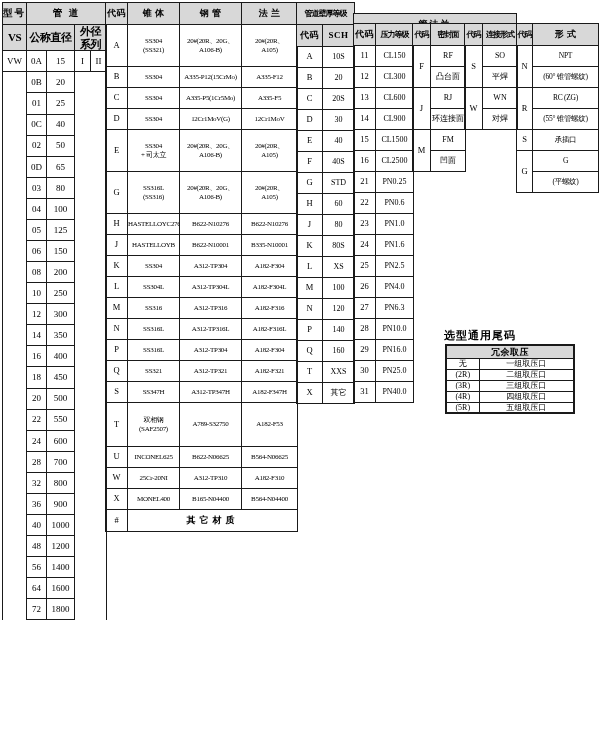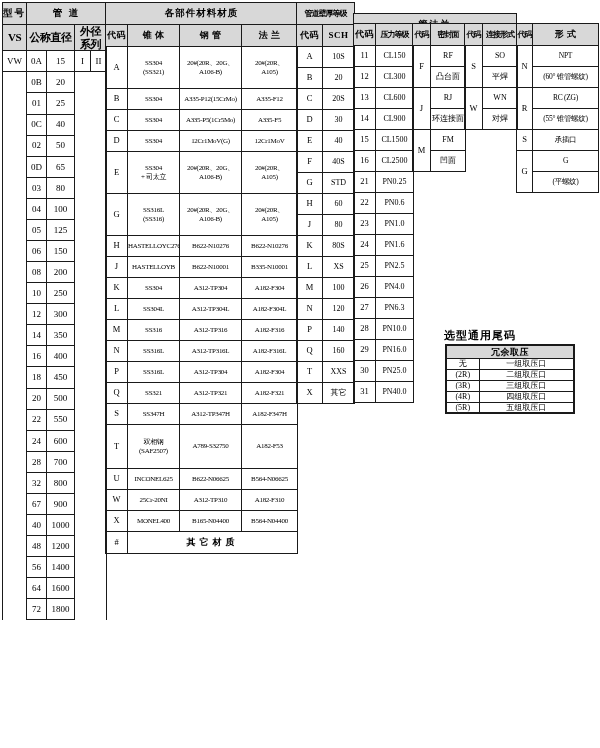--- a/index.html
+++ b/index.html
@@ -138,21 +138,21 @@
         </tr>
         <tr>
           <td>28</td>
           <td>700</td>
         </tr>
         <tr>
           <td>32</td>
           <td>800</td>
         </tr>
         <tr>
-          <td>67</td>
+          <td>36</td>
           <td>900</td>
         </tr>
         <tr>
           <td>40</td>
           <td>1000</td>
         </tr>
         <tr>
           <td>48</td>
           <td>1200</td>
         </tr>
@@ -196,23 +196,20 @@
   </table>
 
   <table id="t-mat" style="left:105px;top:2px;width:192px">
     <colgroup>
         <col style="width:22px">
         <col style="width:52px">
         <col style="width:62px">
         <col style="width:56px">
       </colgroup>
     <thead>
-      <tr style="height:22px">
-        <th class="top" colspan="4">各部件材料材质</th>
-      </tr>
       <tr style="height:22px">
         <th>代码</th>
         <th>锥 体</th>
         <th>钢 管</th>
         <th>法 兰</th>
       </tr>
     </thead>
     <tbody id="mat-body">
         <tr style="height: 42px;">
           <td class="code">A</td>

